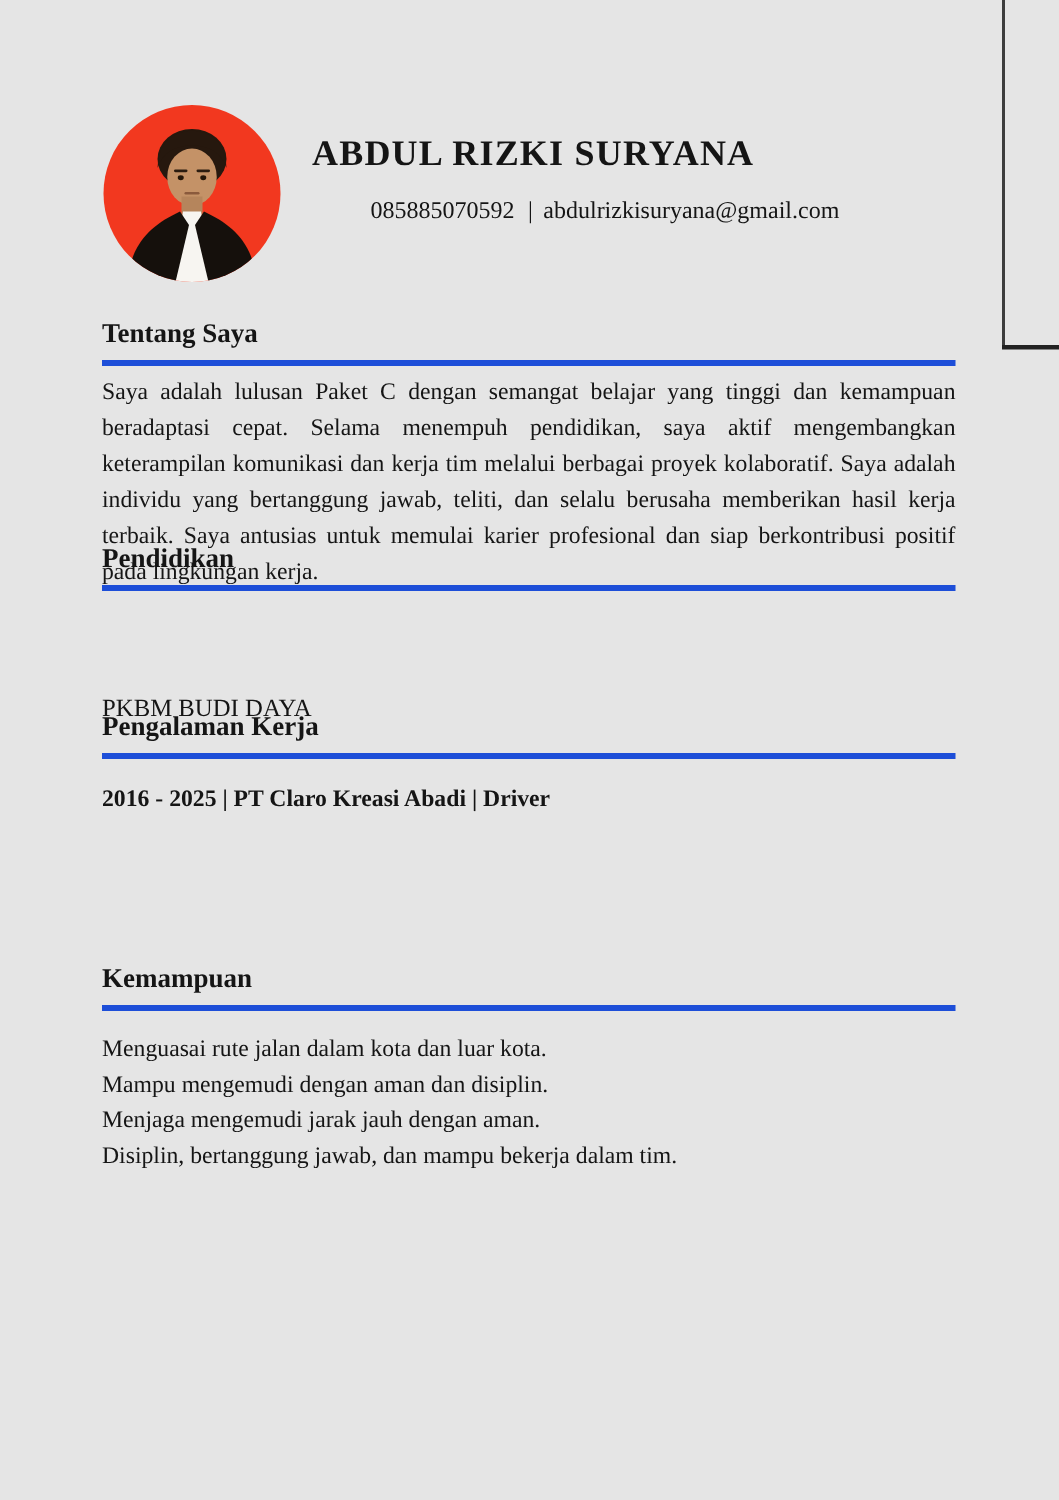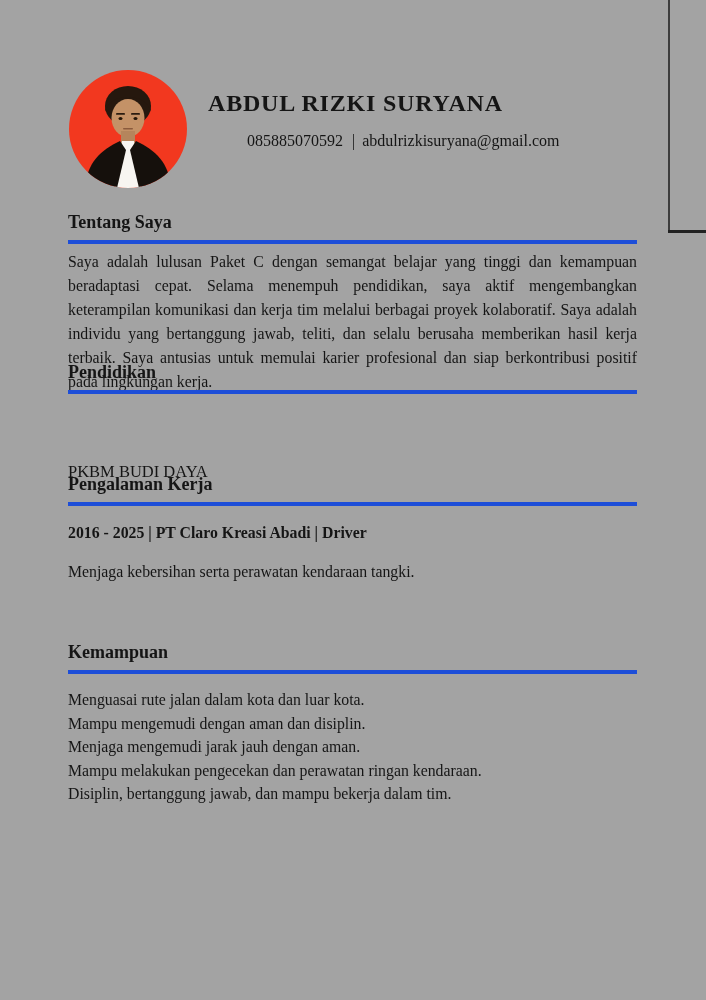--- a/index.html
+++ b/index.html
@@ -4,21 +4,21 @@
 <style>
   html, body {
     margin: 0;
     padding: 0;
     background: #ffffff;
   }
   .page {
     position: relative;
     width: 706px;
     height: 1000px;
-    background: #a3a3a3;
+    background: #e5e5e5;
     font-family: "Liberation Serif", "DejaVu Serif", serif;
     color: #151515;
     overflow: hidden;
   }
 
   
   .corner-vline {
     position: absolute;
     left: 668px;
     top: 0;
@@ -137,25 +137,23 @@
 
   <div class="section-title" style="top:211px">Tentang Saya</div>
   <div class="body-text justify" style="top:250px">Saya adalah lulusan Paket C dengan semangat belajar yang tinggi dan kemampuan beradaptasi cepat. Selama menempuh pendidikan, saya aktif mengembangkan keterampilan komunikasi dan kerja tim melalui berbagai proyek kolaboratif. Saya adalah individu yang bertanggung jawab, teliti, dan selalu berusaha memberikan hasil kerja terbaik. Saya antusias untuk memulai karier profesional dan siap berkontribusi positif pada lingkungan kerja.</div>
 
   <div class="section-title" style="top:361px">Pendidikan</div>
   <div class="body-text caps-line" style="top:460px">PKBM BUDI DAYA</div>
 
   <div class="section-title" style="top:473px">Pengalaman Kerja</div>
   <div class="body-text bold" style="top:521px">2016 - 2025 | PT Claro Kreasi Abadi | Driver</div>
   <div class="body-text" style="top:560px">
-    <span class="line">Menjaga kebersihan serta perawatan kendaraan tangki.</span>
   </div>
 
   <div class="section-title" style="top:641px">Kemampuan</div>
   <div class="body-text" style="top:688px; line-height:23.5px">
     <span class="line">Menguasai rute jalan dalam kota dan luar kota.</span>
     <span class="line">Mampu mengemudi dengan aman dan disiplin.</span>
     <span class="line">Menjaga mengemudi jarak jauh dengan aman.</span>
-    <span class="line">Mampu melakukan pengecekan dan perawatan ringan kendaraan.</span>
     <span class="line">Disiplin, bertanggung jawab, dan mampu bekerja dalam tim.</span>
   </div>
 
 </div>
 
 </body></html>

